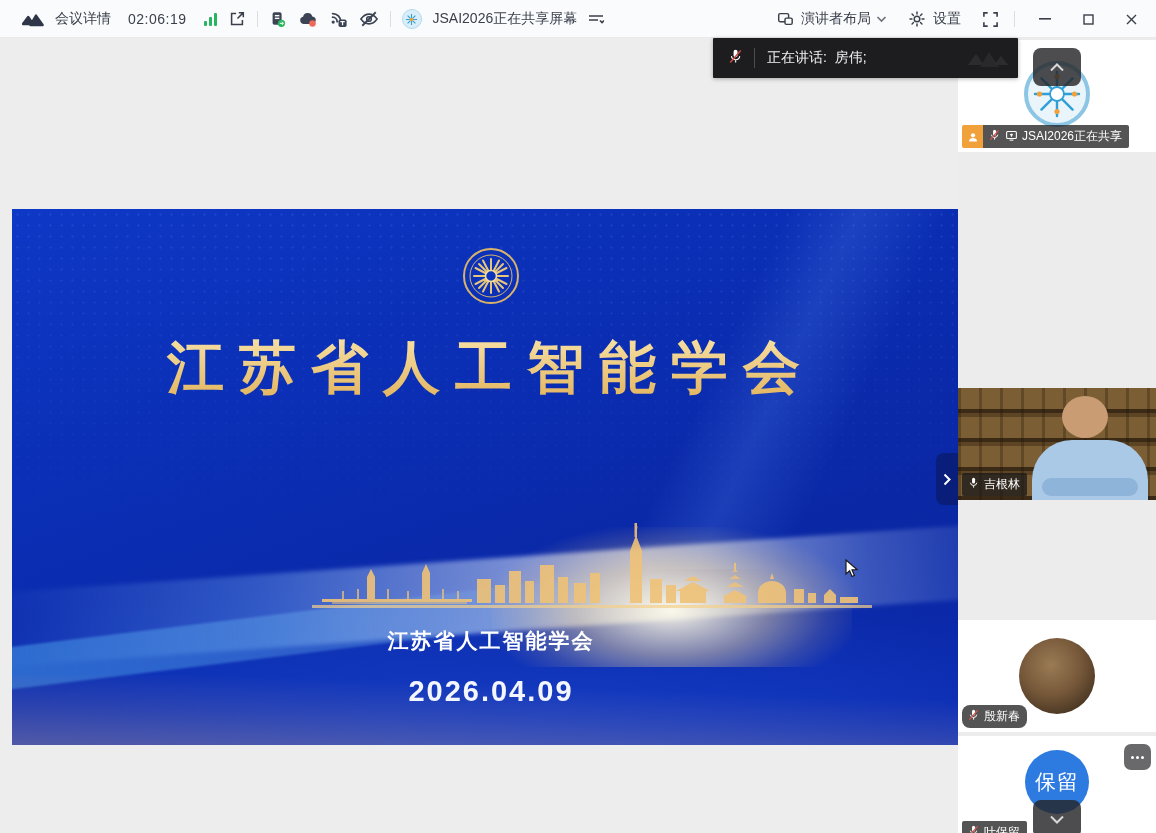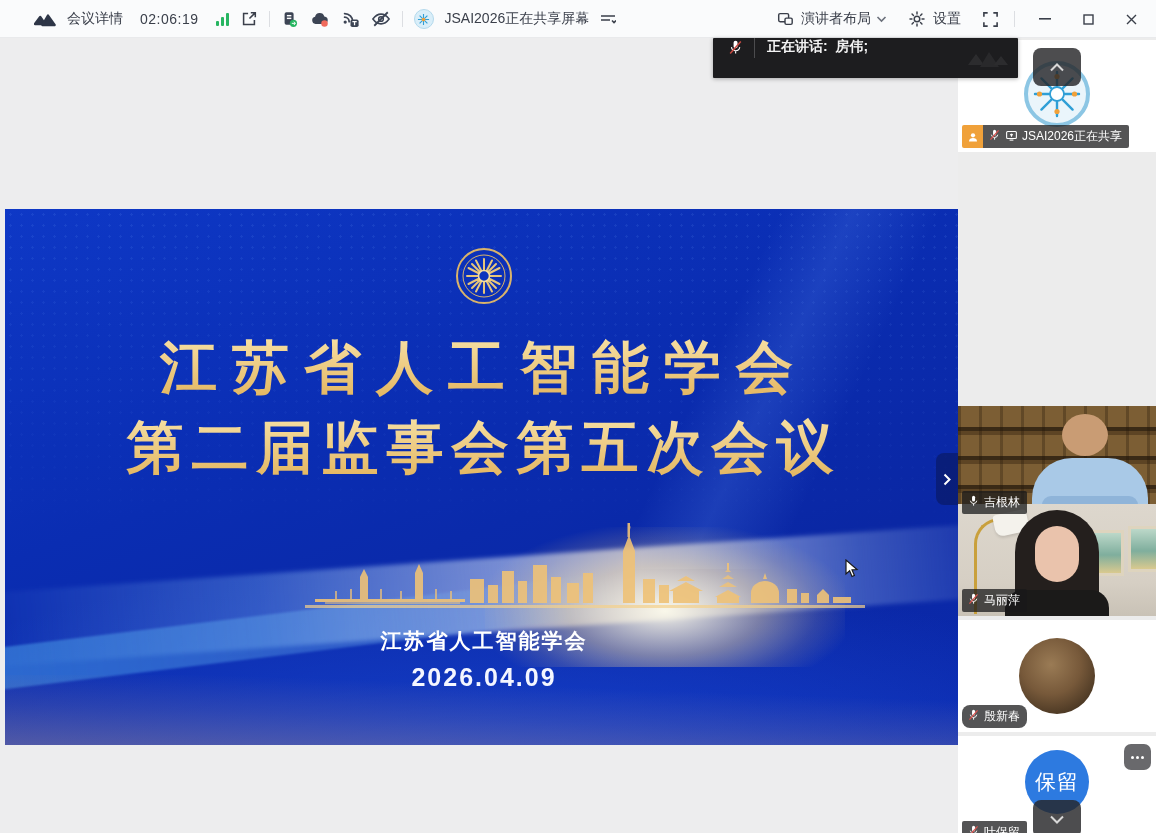--- a/index.html
+++ b/index.html
@@ -2,37 +2,37 @@
 <html><head>
 <meta charset="utf-8">
 <style>
   * { margin:0; padding:0; box-sizing:border-box; }
   html,body { width:1156px; height:833px; overflow:hidden; }
   body { font-family:"Liberation Sans", sans-serif; background:#ededee; }
   .window { position:relative; width:1156px; height:833px; overflow:hidden; background:#ededee; }
 
   
   .topbar { position:absolute; left:0; top:0; width:1156px; height:38px; background:#fafbfc; border-bottom:1px solid #e9eaec; z-index:60; }
-  .tb-left { position:absolute; left:34px; top:0; height:38px; display:flex; align-items:center; gap:11px; }
+  .tb-left { position:absolute; left:22px; top:0; height:38px; display:flex; align-items:center; gap:11px; }
   .tb-right { position:absolute; right:10px; top:0; height:38px; display:flex; align-items:center; gap:13px; }
   .tb-text { font-size:14px; color:#3a3f4a; white-space:nowrap; }
   .tb-timer { font-size:14px; color:#3a3f4a; letter-spacing:.5px; margin-left:6px; margin-right:6px;}
   .tb-div { width:1px; height:16px; background:#dcdee2; }
   .tb-icon { display:flex; align-items:center; justify-content:center; cursor:default; }
   .sig { display:flex; align-items:flex-end; gap:2px; height:14px; }
   .sig i { display:block; width:3px; background:#27b561; border-radius:1px; }
   .share-avatar { width:20px; height:20px; border-radius:50%; background:#d9eef9; border:1px solid #b3d9ec; display:flex; align-items:center; justify-content:center; }
   .win-btn { width:30px; height:38px; display:flex; align-items:center; justify-content:center; }
 
   
   .main { position:absolute; left:0; top:38px; width:1156px; height:795px; }
   .stage { position:absolute; left:0; top:0; width:958px; height:795px; background:#ededee; }
 
   
-  .slide { position:absolute; left:5px; top:171px; width:958px; height:536px; overflow:hidden;
+  .slide { position:absolute; left:12px; top:171px; width:958px; height:536px; overflow:hidden;
     background: radial-gradient(140% 90% at 50% 115%, #1a49d8 0%, rgba(10,35,160,0) 55%),
                 linear-gradient(160deg, #0e38c6 0%, #0a2db2 40%, #0a27a4 72%, #0b2aae 100%); }
   .slide .dots { position:absolute; inset:0;
     background-image: radial-gradient(rgba(120,170,255,0.22) 1.2px, transparent 1.4px);
     background-size:11px 11px; opacity:.55;
     -webkit-mask-image:linear-gradient(180deg,#000 0%,rgba(0,0,0,.4) 40%,transparent 62%);
     mask-image:linear-gradient(180deg,#000 0%,rgba(0,0,0,.4) 40%,transparent 62%); }
   .ray { position:absolute; right:0; top:0; width:560px; height:360px; pointer-events:none;
     background:linear-gradient(115deg, transparent 52%, rgba(110,160,255,.18) 62%, transparent 74%); }
   .wave1 { position:absolute; left:-60px; top:348px; width:1120px; height:74px; transform:rotate(-4deg); filter:blur(2px);
@@ -47,25 +47,25 @@
   .titles { position:absolute; left:0; right:0; top:118px; text-align:center; z-index:3; }
   .title-l1 { font-size:57px; font-weight:bold; letter-spacing:15px; line-height:80px;
     color:#e9c87d; background:linear-gradient(180deg,#f7e1a6 10%,#e4b864 85%);
     -webkit-background-clip:text; background-clip:text; -webkit-text-fill-color:transparent; }
   .title-l2 { font-size:57px; font-weight:bold; letter-spacing:8px; line-height:80px;
     color:#e9c87d; background:linear-gradient(180deg,#f7e1a6 10%,#e4b864 85%);
     -webkit-background-clip:text; background-clip:text; -webkit-text-fill-color:transparent; }
   .skyline { position:absolute; left:300px; top:312px; z-index:2; }
   .slide-footer { position:absolute; left:0; right:0; top:418px; text-align:center; z-index:4; }
   .footer-org { font-size:21px; font-weight:bold; color:#ffffff; letter-spacing:2px; }
-  .footer-date { font-size:25px; font-weight:bold; color:#f4f6ff; letter-spacing:2px; margin-top:8px; }
+  .footer-date { font-size:29px; font-weight:bold; color:#f4f6ff; letter-spacing:2px; margin-top:20px; }
 
   
   .banner { position:absolute; left:713px; top:0; width:305px; height:40px; background:#1d1d1f; z-index:70;
-    display:flex; border-radius:1px; box-shadow:0 1px 4px rgba(0,0,0,.3); overflow:hidden;font-weight:bold; }
+    display:flex; align-items:center; border-radius:1px; box-shadow:0 1px 4px rgba(0,0,0,.3); overflow:hidden; }
   .banner .b-div { width:1px; height:20px; background:#4c4c4e; margin:0 12px 0 10px; }
   .banner-text { font-size:14px; color:#f2f2f2; white-space:nowrap; }
   .b-mark { position:absolute; right:8px; top:7px; opacity:.55; }
 
   
   .handle { position:absolute; right:0; top:415px; width:22px; height:52px; background:rgba(10,25,95,.62);
     border-radius:8px 0 0 8px; display:flex; align-items:center; justify-content:center; z-index:20; }
   .annotate { position:absolute; left:822px; top:753px; height:34px; display:flex; gap:6px; z-index:25; }
   .pill { background:#fff; border:1px solid #e4e4e4; border-radius:17px; height:34px; padding:0 14px;
     display:flex; align-items:center; gap:6px; box-shadow:0 1px 4px rgba(0,0,0,.12); font-size:15px; color:#23252a; }
@@ -253,21 +253,20 @@
               <circle cx="31" cy="31" r="27" fill="none" stroke="#d9b36a" stroke-width="2"></circle>
               <circle cx="31" cy="31" r="21" fill="none" stroke="#d9b36a" stroke-width="1"></circle>
               <g stroke="#e7c57a" stroke-width="2" stroke-linecap="round">
                 <path d="M31 14v34M14 31h34M19 19l24 24M43 19 19 43M23 15.5l16 31M39 15.5l-16 31M15.5 23l31 16M15.5 39l31-16"></path>
               </g>
               <circle cx="31" cy="31" r="5.5" fill="#0c33bd" stroke="#f3dca0" stroke-width="1.6"></circle>
             </svg>
         </div>
         <div class="titles">
           <div class="title-l1">江苏省人工智能学会</div>
-          <div class="title-l2">第二届监事会第五次会议</div>
         </div>
         <div class="wave1"></div>
         <div class="wave2"></div>
         <div class="glow"></div>
         <div class="skyline">
           <svg width="560" height="110" viewBox="0 0 560 110">
             <g fill="#efc277" opacity="0.9">
               <rect x="10" y="78" width="150" height="3"></rect>
               <rect x="20" y="81" width="135" height="2" opacity=".6"></rect>
               <path d="M55 78V56l4-8 4 8v22z"></path>
@@ -392,58 +391,37 @@
                   <path d="M12 14.5V9m0 0-2.4 2.4M12 9l2.4 2.4"></path>
                   <path d="M8.5 20.5h7"></path>
                 </svg></span>
             <span>JSAI2026正在共享</span>
           </span>
         </div>
       </div>
 
 
 
-      <div class="tile" style="top:368px">
+      <div class="tile" style="top:350px">
         <div class="ji-bg"></div>
         <div class="ji-head"></div>
         <div class="ji-body"></div>
         <div class="ji-arms"></div>
         <div class="plabel">
             <span class="plabel-dark" style="border-radius:2px">
           <span><svg width="13" height="14" viewBox="0 0 24 24">
                   <rect x="9.3" y="2.5" width="5.6" height="10.5" rx="2.8" fill="#fff"></rect>
                   <path d="M6.3 11.5a5.9 5.9 0 0 0 11.7 0" fill="none" stroke="#fff" stroke-width="1.8"></path>
                   <path d="M12.2 17.2v3.4" stroke="#fff" stroke-width="1.8"></path>
                 </svg></span>
           <span>吉根林</span>
         </span>
           </div>
       </div>
 
-      <div class="tile" style="top:466px">
-        <div class="ma-bg"></div>
-        <div class="ma-lamp-pole"></div>
-        <div class="ma-lamp-shade"></div>
-        <div class="ma-paint" style="left:128px; top:26px;"></div>
-        <div class="ma-paint" style="left:170px; top:22px;"></div>
-        <div class="ma-hair"></div>
-        <div class="ma-face"></div>
-        <div class="ma-body"></div>
-        <div class="plabel">
-            <span class="plabel-dark" style="border-radius:2px">
-          <span><svg width="13" height="14" viewBox="0 0 24 24">
-                  <rect x="9.3" y="2.5" width="5.6" height="10.5" rx="2.8" fill="#fff"></rect>
-                  <path d="M6.3 11.5a5.9 5.9 0 0 0 11.7 0" fill="none" stroke="#fff" stroke-width="1.8"></path>
-                  <path d="M12.2 17.2v3.4" stroke="#fff" stroke-width="1.8"></path>
-                  <path d="M4.5 20.5 19.5 3.5" stroke="#d9534f" stroke-width="2.4"></path>
-                </svg></span>
-          <span>马丽萍</span>
-        </span>
-          </div>
-      </div>
 
       <div class="tile" style="top:582px">
         <div class="t-center">
             <div class="yin-avatar"></div>
           </div>
         <div class="plabel">
             <span class="plabel-dark" style="border-radius:8px">
           <span><svg width="13" height="14" viewBox="0 0 24 24">
                   <rect x="9.3" y="2.5" width="5.6" height="10.5" rx="2.8" fill="#fff"></rect>
                   <path d="M6.3 11.5a5.9 5.9 0 0 0 11.7 0" fill="none" stroke="#fff" stroke-width="1.8"></path>

